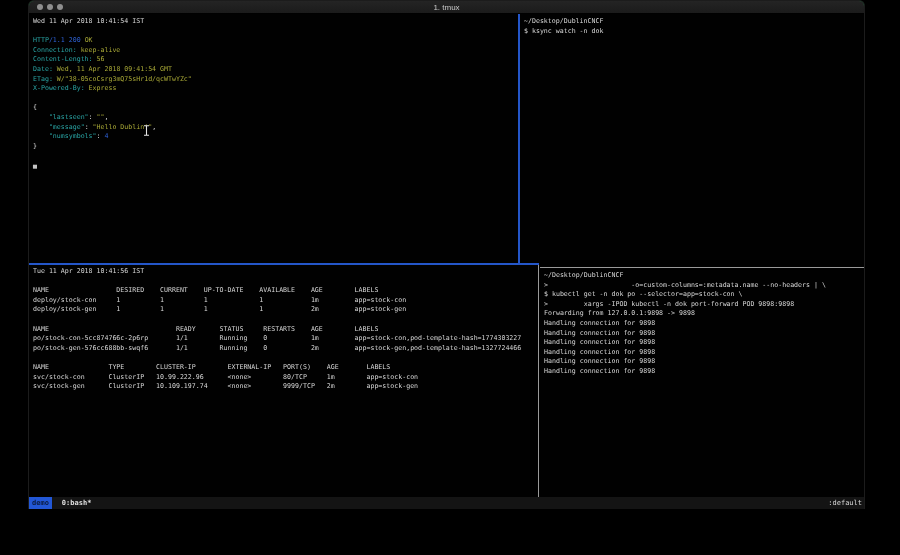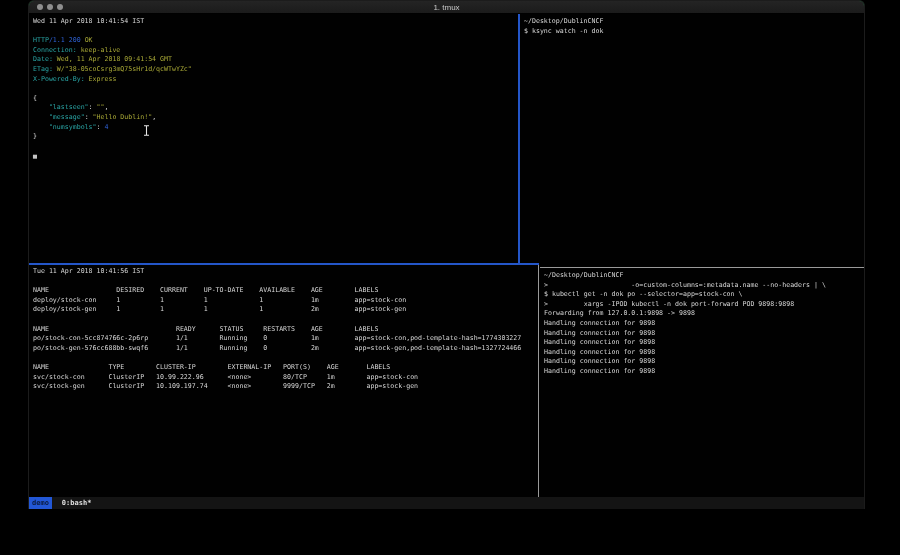--- a/index.html
+++ b/index.html
@@ -36,21 +36,21 @@
   .gray-v { left:509px; top:251px; width:1px;  height:233px; background:#9a9a9a; }
   .gray-h { left:511px; top:253px; width:326px; height:1px;  background:#9a9a9a; }
   .tline { white-space:pre; font-size:6.6px; line-height:9.6px; color:#d8d8d8; letter-spacing:0; }
   .c-w  { color:#d8d8d8; }
   .c-t  { color:#2aa5a5; }
   .c-y  { color:#a9a937; }
   .c-b  { color:#2f63d8; }
   .c-cur{ color:#c4c4c4; }
   .statusbar {
     position:absolute; left:0; right:0; bottom:0; height:12px; background:#141414;
-    display:flex; align-items:flex-start; justify-content:space-between;
+    display:flex; align-items:flex-end; justify-content:space-between;
     font-size:7px; line-height:12px; overflow:hidden;
   }
   .sb-left { display:flex; align-items:center; height:12px; }
   .session-chip { background:#2257d6; color:#0b1b3f; padding:0 3px; height:12px; font-weight:bold; }
   .window-label { color:#e0e0e0; font-weight:bold; padding-left:10px; }
   .sb-right { display:flex; align-items:center; gap:8px; padding-right:2px; }
   .kube-context { color:#2f6ad8; font-weight:bold; }
   .kube-namespace { color:#d8d8d8;margin-top:28px; }
   .ibeam { position:absolute; left:114px; top:111px; width:7px; height:11px; }
 </style>
@@ -71,20 +71,21 @@
 
     <div class="term">
       <div class="pane pane-tl">
         <svg class="ibeam" viewBox="0 0 7 11">
           <path d="M1 0.7 H6 M3.5 0.7 V10.3 M1 10.3 H6" stroke="#e6e6e6" stroke-width="1.1" fill="none"></path>
         </svg>
       <div class="tline"><span class="c-w">Wed 11 Apr 2018 10:41:54 IST</span></div>
           <div class="tline">&nbsp;</div>
           <div class="tline"><span class="c-t">HTTP</span><span class="c-b">/1.1 200</span><span class="c-y"> OK</span></div>
           <div class="tline"><span class="c-t">Connection:</span><span class="c-y"> keep-alive</span></div>
+          <div class="tline"><span class="c-t">Content-Length:</span><span class="c-y"> 56</span></div>
           <div class="tline"><span class="c-t">Date:</span><span class="c-y"> Wed, 11 Apr 2018 09:41:54 GMT</span></div>
           <div class="tline"><span class="c-t">ETag:</span><span class="c-y"> W/"38-05coCsrg3mQ75sHr1d/qcWTwYZc"</span></div>
           <div class="tline"><span class="c-t">X-Powered-By:</span><span class="c-y"> Express</span></div>
           <div class="tline">&nbsp;</div>
           <div class="tline"><span class="c-w">{</span></div>
           <div class="tline"><span class="c-w">    </span><span class="c-t">"lastseen"</span><span class="c-w">: </span><span class="c-y">""</span><span class="c-w">,</span></div>
           <div class="tline"><span class="c-w">    </span><span class="c-t">"message"</span><span class="c-w">: </span><span class="c-y">"Hello Dublin!"</span><span class="c-w">,</span></div>
           <div class="tline"><span class="c-w">    </span><span class="c-t">"numsymbols"</span><span class="c-w">: </span><span class="c-b">4</span></div>
           <div class="tline"><span class="c-w">}</span></div>
           <div class="tline">&nbsp;</div>

